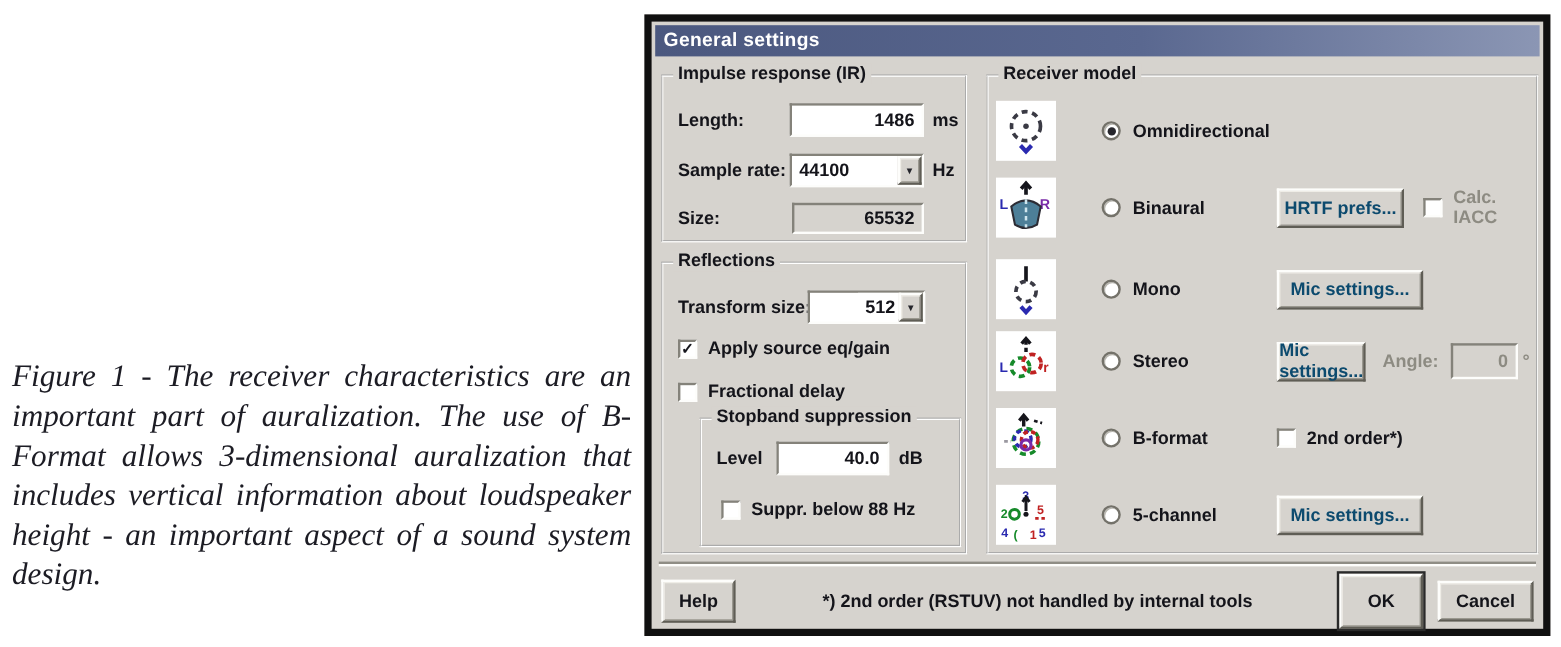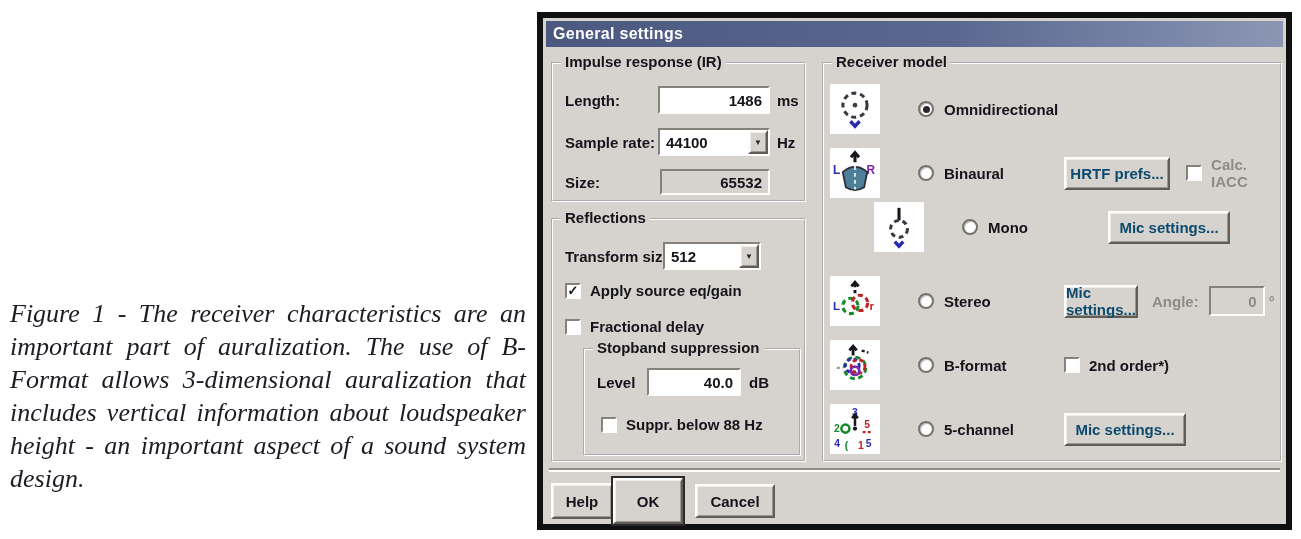--- a/index.html
+++ b/index.html
@@ -104,21 +104,21 @@
       <div style="position:absolute; left:12px; top:110px;" class="row-label">Size:</div>
       <div class="inset-ro num" style="position:absolute; left:107px; top:105px; width:110px; height:26px;">
         <span>65532</span>
       </div>
     </div>
 
     <div class="group" style="left:8px; top:200px; width:255px; height:244px;">
       <span class="legend">Reflections</span>
 
       <div style="position:absolute; left:12px; top:28px;" class="row-label">Transform size:</div>
-      <div class="sunken combo" style="position:absolute; left:110px; top:22px; width:98px; height:28px;">
+      <div class="sunken combo" style="position:absolute; left:120px; top:22px; width:98px; height:28px;padding-left:40px;">
         <span class="val">512</span>
         <span class="raised arrow-btn">▼</span>
       </div>
 
       <div class="cb-row" style="position:absolute; left:12px; top:62px;">
         <span class="checkbox">✓</span>
         <span>Apply source eq/gain</span>
       </div>
 
       <div class="cb-row" style="position:absolute; left:12px; top:98px;">
@@ -174,21 +174,21 @@
           <span class="radio"></span>
           <span>Binaural</span>
         </span>
         <span class="raised btn rm-btn disabled">HRTF prefs...</span>
         <span class="cb-row disabled-text" style="margin-left:16px;">
           <span class="checkbox"></span>
           <span>Calc. IACC</span>
         </span>
       </div>
 
-      <div class="rm-row" style="top:136px;margin-left:44px;">
+      <div class="rm-row" style="top:150px;">
         <span class="icon-box">
           <svg width="46" height="46" viewBox="0 0 24 24">
             <path d="M12 2 L12 8.6" stroke="#16161c" stroke-width="1.6" fill="none"></path>
             <circle cx="12" cy="13" r="4.4" fill="none" stroke="#3a3a44" stroke-width="1.6" stroke-dasharray="2.5 2"></circle>
             <path d="M9.8 19.6 L12 22 L14.2 19.6" fill="none" stroke="#2a2ab0" stroke-width="1.8"></path>
           </svg>
         </span>
         <span class="rm-radio-wrap">
           <span class="radio"></span>
           <span>Mono</span>
@@ -266,18 +266,19 @@
           <span>5-channel</span>
         </span>
         <span class="raised btn rm-btn disabled">Mic settings...</span>
       </div>
     </div>
 
     <div class="groove-line" style="left:6px; right:6px; top:450px;"></div>
 
     <div style="position:absolute; left:8px; right:8px; top:464px; height:38px; display:flex; align-items:center;">
       <span class="raised btn" style="width:62px; height:36px;">Help</span>
+      <span style="flex:1; text-align:center;">*) 2nd order (RSTUV) not handled by internal tools</span>
       <span class="raised btn default-btn" style="width:70px; height:46px; margin-right:12px;">OK</span>
       <span class="raised btn" style="width:80px; height:34px;">Cancel</span>
     </div>
 
   </div>
 </div>
 
 </body></html>

